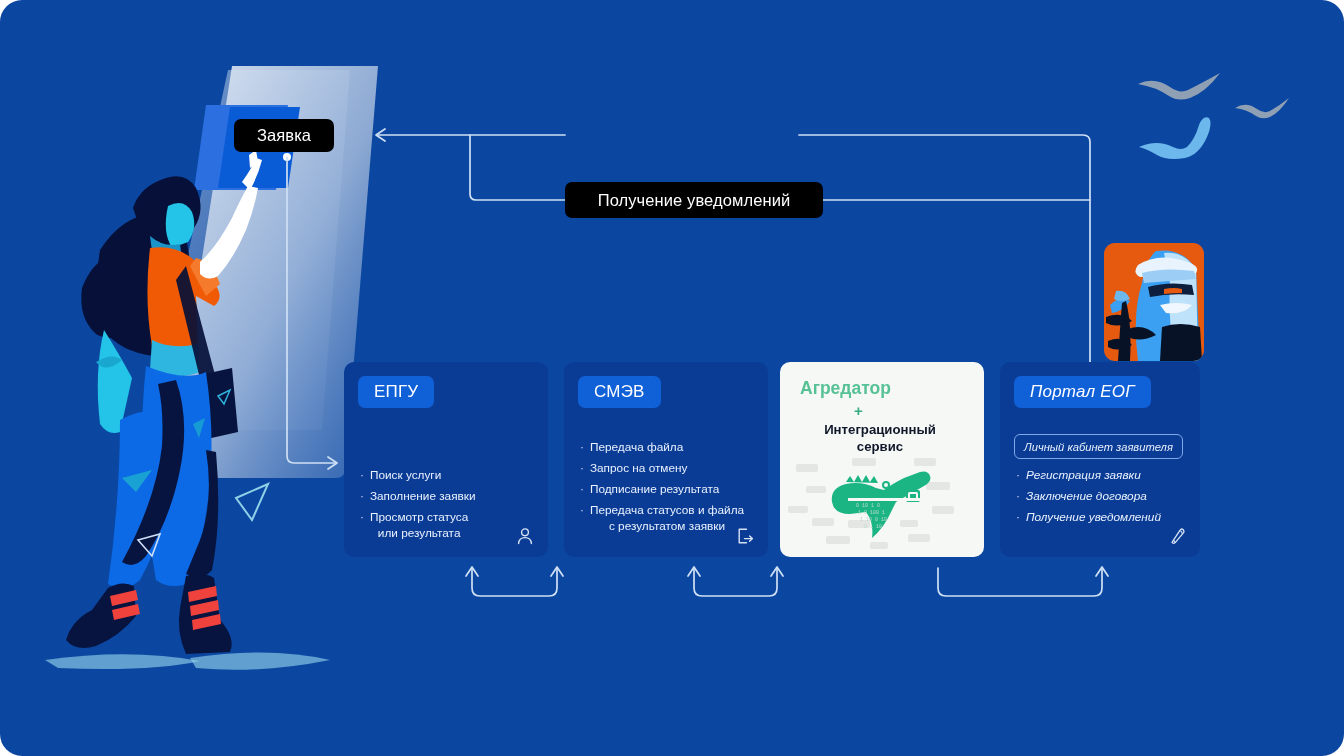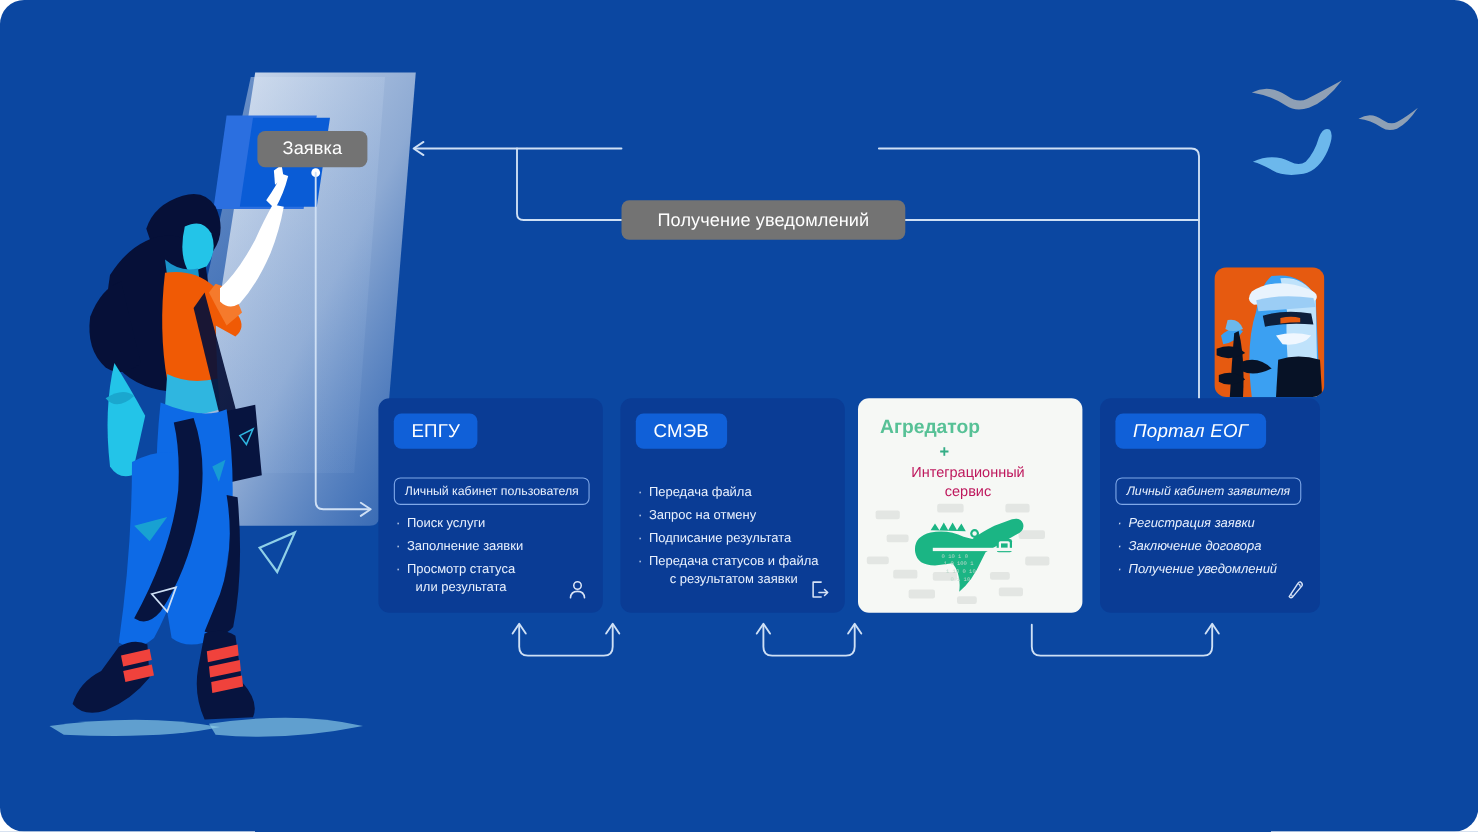--- a/index.html
+++ b/index.html
@@ -8,21 +8,21 @@
   #stage{position:relative;width:1344px;height:756px;background:#0b47a1;border-radius:22px;overflow:hidden;}
 
   
   .illus{position:absolute;left:0;top:0;width:420px;height:756px;}
 
   
   .bird{position:absolute;}
 
   
   .pill{
-    position:absolute;background:#737373;color:#fff;border-radius:7px;
+    position:absolute;background:#000000;color:#fff;border-radius:7px;
     display:flex;align-items:center;justify-content:center;
     font-size:16.5px;letter-spacing:.1px;white-space:nowrap;
   }
   #pill-zayavka{left:234px;top:119px;width:100px;height:33px;font-size:16.5px;z-index:9;}
   #pill-podpisanie{left:565px;top:117px;width:234px;height:36px;}
   #pill-uvedomlenia{left:565px;top:182px;width:258px;height:36px;}
 
   
   #wires{position:absolute;left:0;top:0;width:1344px;height:756px;pointer-events:none;}
 
@@ -53,21 +53,21 @@
   .bullets{position:absolute;left:16px;font-size:11.8px;color:#e9f1fe;line-height:15.6px;}
   .bullets .b{display:flex;align-items:flex-start;margin-bottom:5.5px;}
   .bullets .dot{margin-right:6px;opacity:.85;line-height:15.6px;}
   .bullets .txt{white-space:pre-line;}
 
   .card-icon{position:absolute;right:13px;bottom:11px;width:20px;height:20px;opacity:.92;}
 
   
   #agg-title{position:absolute;left:20px;top:16px;color:#57c196;font-size:17.5px;font-weight:bold;line-height:20px;}
   #agg-plus{position:absolute;left:74px;top:40px;color:#34ad86;font-size:15px;font-weight:bold;}
-  #agg-sub{position:absolute;left:20px;top:59px;color:#be185d;font-size:13.2px;font-weight:normal;line-height:17px;width:160px;}
+  #agg-sub{position:absolute;left:20px;top:59px;color:#0f172a;font-size:13.2px;font-weight:bold;line-height:17px;width:160px;}
   #agg-art{position:absolute;left:0;top:92px;width:204px;height:100px;}
 </style>
 </head>
 <body>
 
 <div id="stage">
 
   <svg class="illus" viewBox="0 0 420 756">
     <defs>
       <linearGradient id="kioskg" x1="0" y1="0" x2="1" y2="1">
@@ -194,21 +194,20 @@
       <path d="M938 568 L938 588 Q938 596 946 596 L1094 596 Q1102 596 1102 588 L1102 568"></path>
       <path d="M1096 576 L1102 567 L1108 576"></path>
     </g>
   </svg>
 
   <div class="pill" id="pill-zayavka">Заявка</div>
   <div class="pill" id="pill-uvedomlenia">Получение уведомлений</div>
 
   <div class="card blue" id="card-epgu">
     <div class="chip">ЕПГУ</div>
-    <div class="outline-chip">Личный кабинет пользователя</div>
     <div class="bullets" style="top:106px;">
       <div class="b">
           <span class="dot">·</span>
           <span class="txt">Поиск услуги</span>
         </div>
       <div class="b">
           <span class="dot">·</span>
           <span class="txt">Заполнение заявки</span>
         </div>
       <div class="b">

